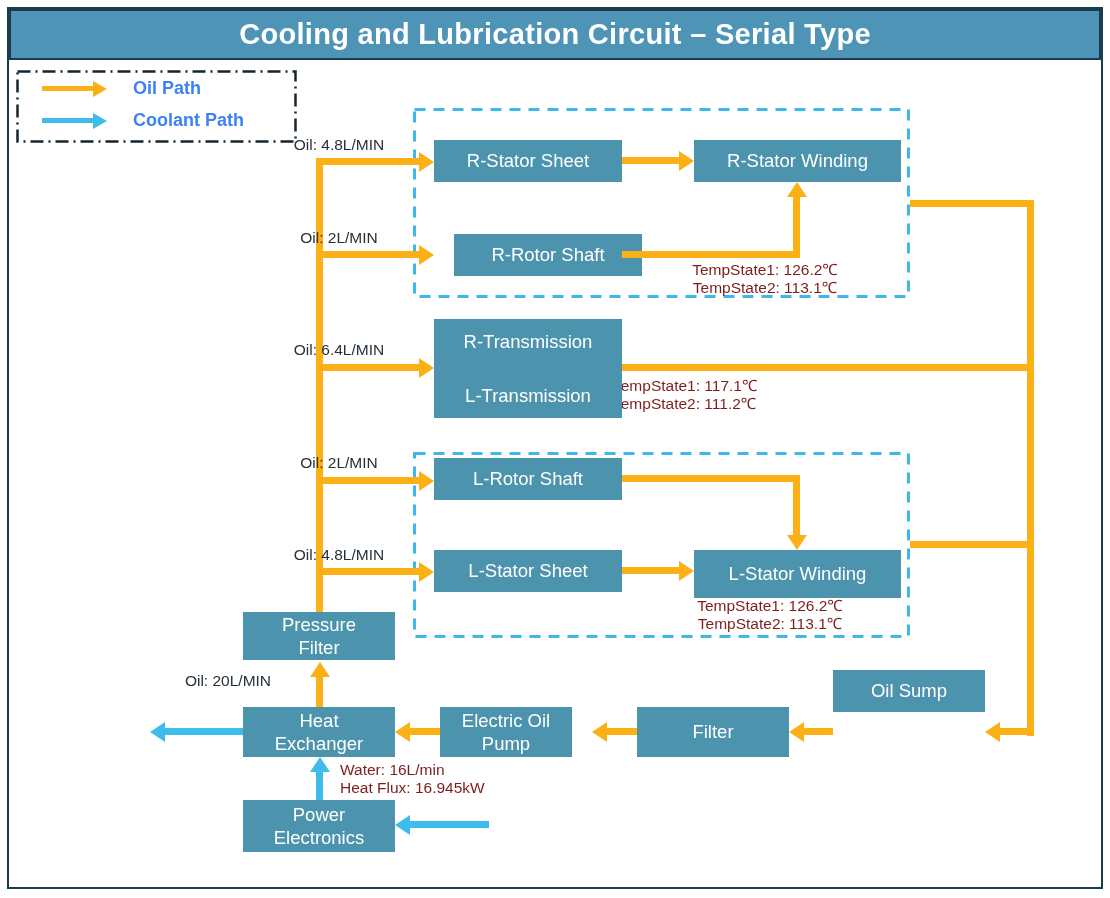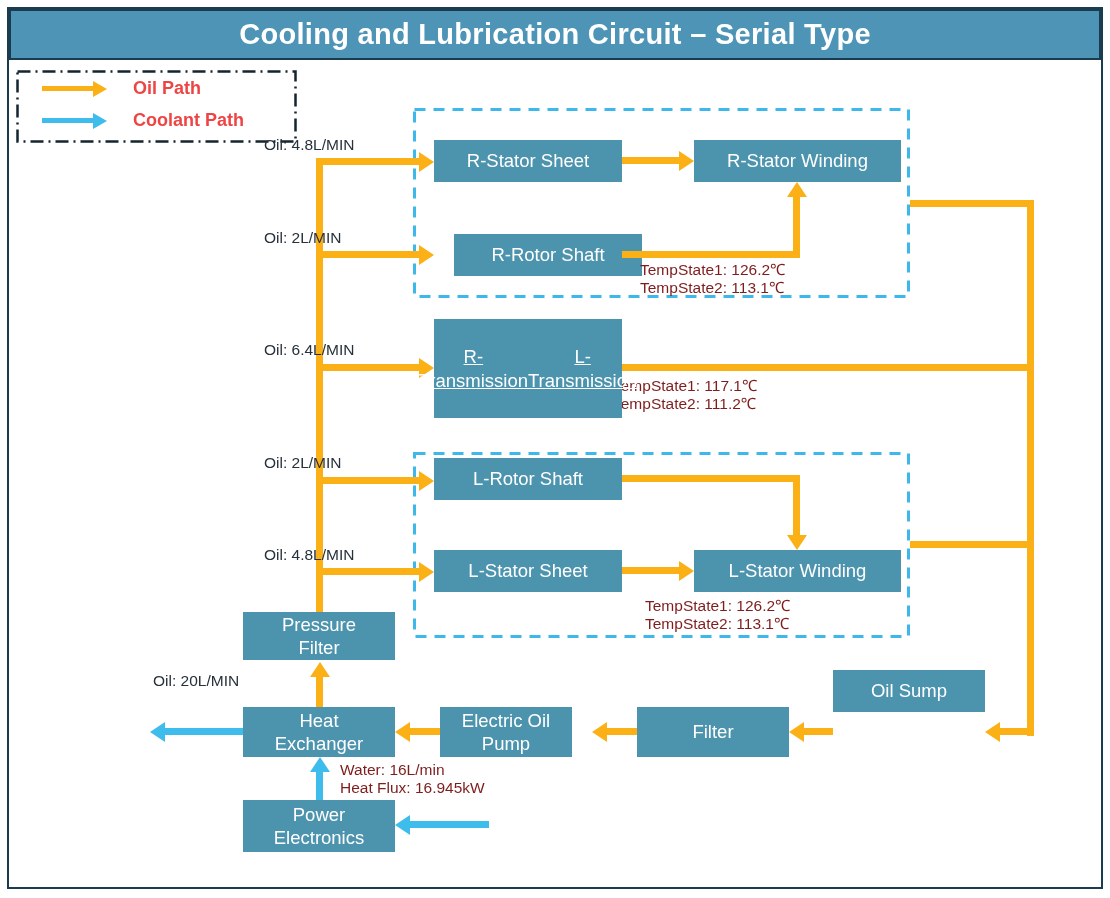--- a/index.html
+++ b/index.html
@@ -7,35 +7,35 @@
          font-family:"Liberation Sans",sans-serif;overflow:hidden;}
   #frame{position:absolute;left:7px;top:7px;width:1096px;height:882px;
          border:2.5px solid var(--frame-border);box-sizing:border-box;}
   #titlebar{position:absolute;left:9px;top:9px;width:1092px;height:51px;
          background:var(--title-bar);border:2px solid var(--frame-border);
          box-sizing:border-box;display:flex;align-items:center;justify-content:center;
          color:#fff;font-size:29px;font-weight:bold;letter-spacing:.3px;}
   .node{position:absolute;background:var(--box);color:#fff;display:flex;
         align-items:center;justify-content:center;text-align:center;
         font-size:18.5px;line-height:1.25;white-space:pre-line;}
-  .node.two{flex-direction:row;row-gap:30px;text-decoration:underline;}
+  .node.two{flex-direction:column;row-gap:30px;}
   .seg{position:absolute;background:var(--oil);}
   .seg.cool{background:var(--coolant);}
   .ah{position:absolute;width:0;height:0;}
   .ah.r{border-top:10px solid transparent;border-bottom:10px solid transparent;border-left:15px solid var(--oil);}
   .ah.l{border-top:10px solid transparent;border-bottom:10px solid transparent;border-right:15px solid var(--oil);}
   .ah.u{border-left:10px solid transparent;border-right:10px solid transparent;border-bottom:15px solid var(--oil);}
   .ah.d{border-left:10px solid transparent;border-right:10px solid transparent;border-top:15px solid var(--oil);}
   .ah.cool.l{border-right-color:var(--coolant);}
   .ah.cool.u{border-bottom-color:var(--coolant);}
   .ah.sm.r{border-top-width:8px;border-bottom-width:8px;border-left-width:14px;}
   .lbl{position:absolute;font-size:15.5px;color:#27313a;}
-  .right{text-align:left;}
+  .right{text-align:center;}
   .temps{position:absolute;font-size:15.5px;color:#7f1d1d;line-height:18px;}
-  .legend-text{position:absolute;font-size:18px;font-weight:bold;color:#ef4444;}
+  .legend-text{position:absolute;font-size:18px;font-weight:bold;color:#3b82f6;}
   #overlay{position:absolute;left:0;top:0;pointer-events:none;}
   #overlay .grp{fill:none;stroke:var(--group-border);stroke-width:3;stroke-dasharray:11 8;}
   #overlay .leg{fill:none;stroke:#15242f;stroke-width:2.5;stroke-dasharray:13 5 2 5;}
 </style>
 </head>
 <body>
 
 <div id="stage">
 
   <div id="frame"></div>
@@ -104,21 +104,21 @@
     <div>TempState2: 113.1℃</div>
   </div>
 
   <div class="node two" style="left:434px;top:319px;width:188px;height:99px">
     <span>R-Transmission</span>
     <span>L-Transmission</span>
   </div>
 
   <div class="node" style="left:434px;top:458px;width:188px;height:42px">L-Rotor Shaft</div>
   <div class="node" style="left:434px;top:550px;width:188px;height:42px">L-Stator Sheet</div>
-  <div class="node" style="left:694px;top:550px;width:207px;height:42px">L-Stator Winding</div>
+  <div class="node" style="left:694px;top:550px;width:207px;height:48px">L-Stator Winding</div>
 
   <div>
     <div class="seg" style="left:622px;top:475px;width:178px;height:7px"></div>
     <div class="seg" style="left:793px;top:475px;width:7px;height:61px"></div>
     <div class="ah d" style="left:787px;top:535px"></div>
   </div>
   <div>
     <div class="seg" style="left:622px;top:567px;width:57px;height:7px"></div>
     <div class="ah r" style="left:679px;top:561px"></div>
   </div>

